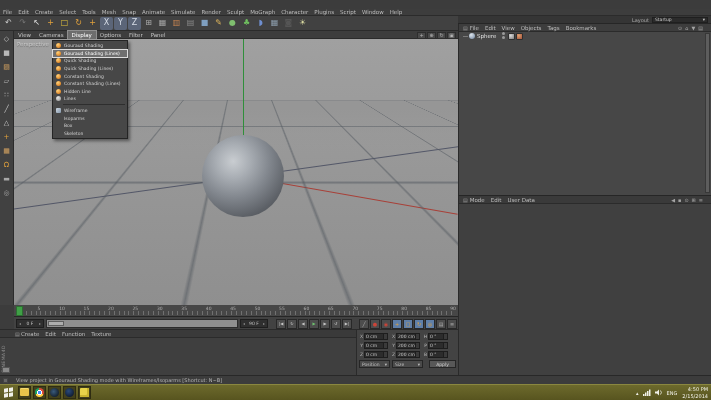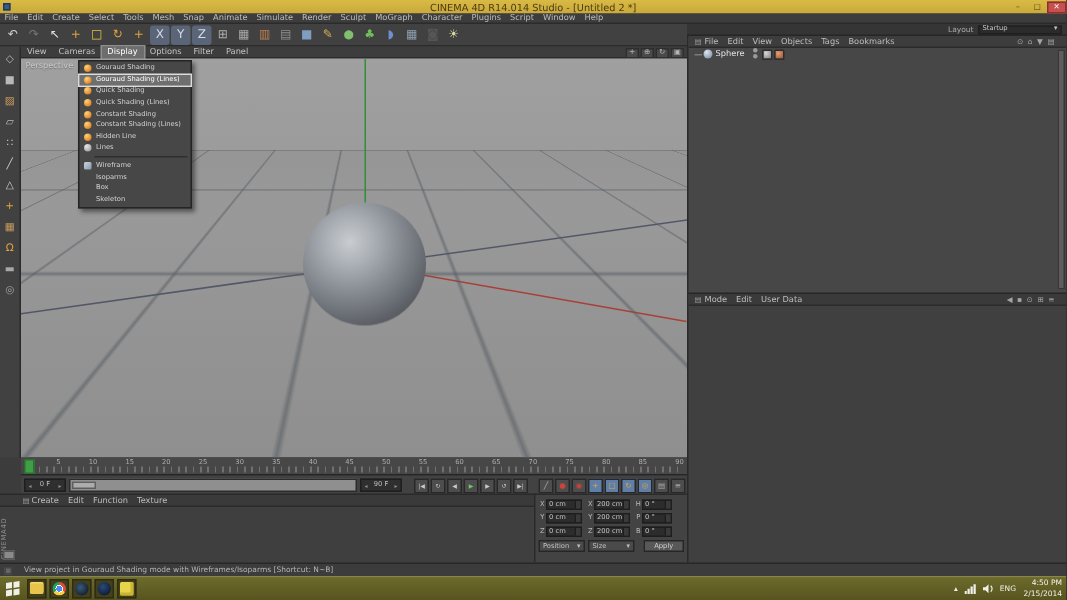--- a/index.html
+++ b/index.html
@@ -138,29 +138,20 @@
   #tray{margin-left:auto;display:flex;align-items:center;color:#eee;padding-right:3px}
   #tray .tico{font-size:5px;margin-left:4px;color:#f0f0e8}
   #tray svg{margin-left:4px}
   #clock{text-align:right;font-size:5px;line-height:7px;margin-left:5px;color:#f4f4ec}
 </style>
 </head>
 <body>
 
 <div id="screen">
 
-  <div id="titlebar" class="abs row">
-    <span class="app-ico"></span>
-    <span id="title-text">CINEMA 4D R14.014 Studio - [Untitled 2 *]</span>
-    <span style="margin-left:auto;display:flex;z-index:2">
-      <span class="wbtn">–</span>
-      <span class="wbtn">□</span>
-      <span class="wbtn close">✕</span>
-    </span>
-  </div>
 
   <div id="menubar" class="abs row">
 
   <span class="m-item">File</span>
       <span class="m-item">Edit</span>
       <span class="m-item">Create</span>
       <span class="m-item">Select</span>
       <span class="m-item">Tools</span>
       <span class="m-item">Mesh</span>
       <span class="m-item">Snap</span>

